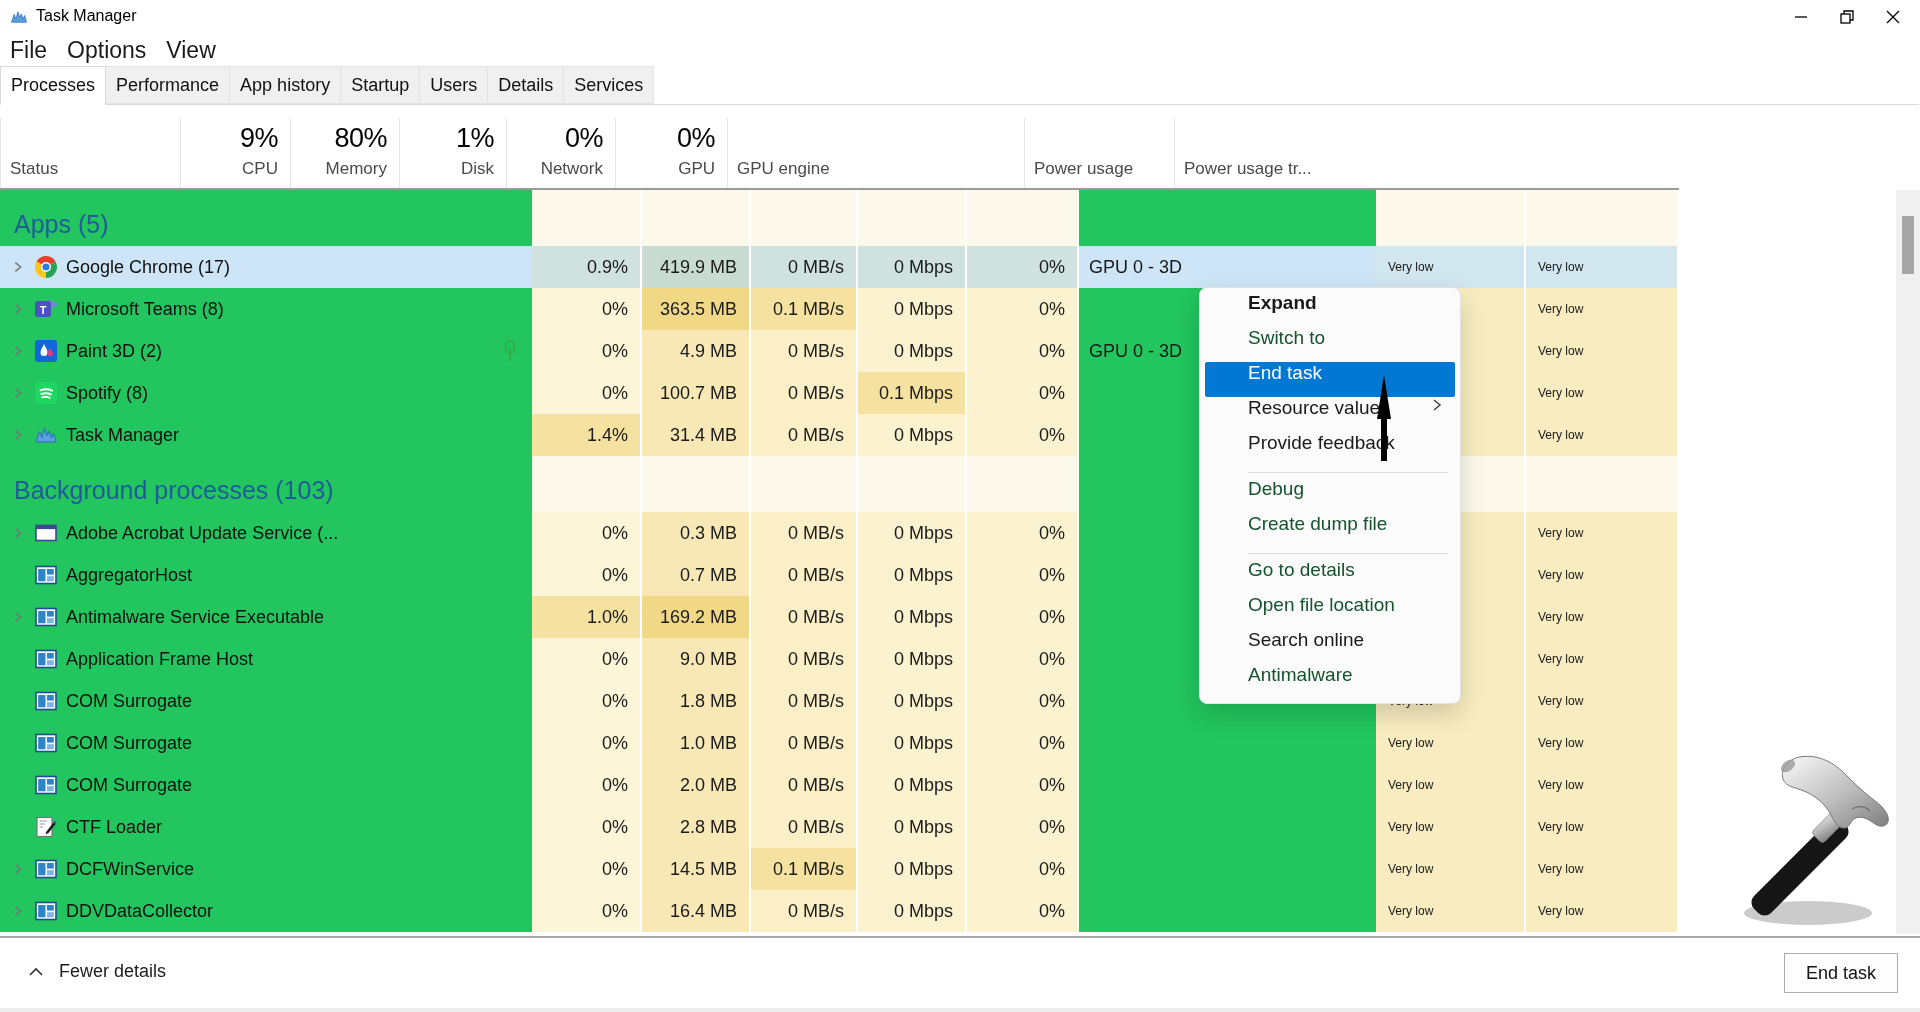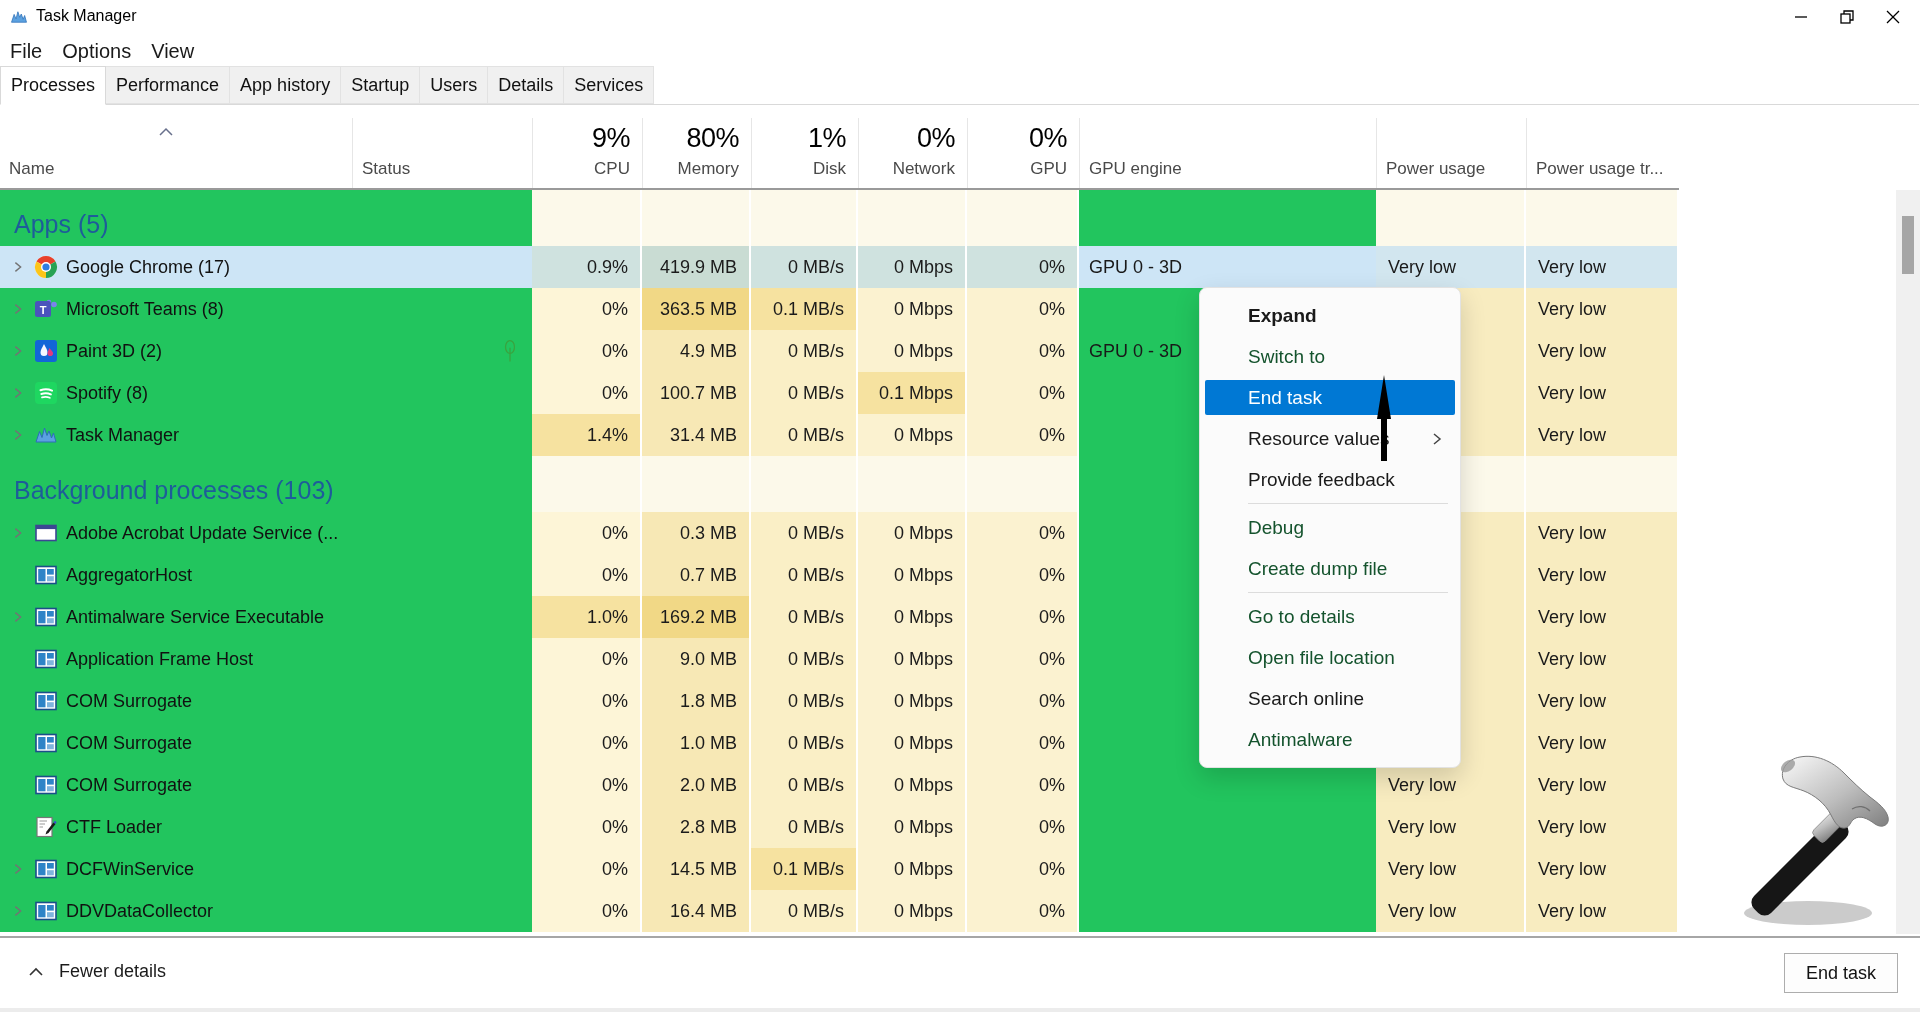--- a/index.html
+++ b/index.html
@@ -7,21 +7,21 @@
   font-family:"Liberation Sans","DejaVu Sans",sans-serif;color:#191919}
 
 
 .titlebar{position:absolute;top:0;left:0;right:0;height:34px;background:#fff}
 .title-icon{position:absolute;left:10px;top:8px;width:18px;height:18px}
 .title-text{position:absolute;left:36px;top:7px;font-size:16px;color:#000}
 .winbtns{position:absolute;right:4px;top:0;height:34px;display:flex}
 .winbtn{width:46px;height:34px;display:flex;align-items:center;justify-content:center}
 
 
-.menubar{position:absolute;top:34px;left:0;height:32px;display:flex;align-items:flex-end;font-size:20px;color:#1a1a1a}
+.menubar{position:absolute;top:34px;left:0;height:32px;display:flex;align-items:flex-start;font-size:23px;color:#1a1a1a}
 .menu-item{padding:3px 10px}
 
 
 .tabstrip{position:absolute;top:66px;left:0;right:1px;height:38px;border-bottom:1px solid #d9d9d9;display:flex;font-size:18px;background:#fff}
 .tab{background:#f0f0f0;border:1px solid #e2e2e2;border-left:none;padding:0 10px;display:flex;align-items:center;color:#111}
 .tab:first-child{border-left:1px solid #e2e2e2}
 .tab.active{background:#fff;border:1px solid #d9d9d9;border-bottom:1px solid #fff;margin-bottom:-1px}
 
 
 .thead{position:absolute;top:118px;left:0;width:1679px;height:72px;border-bottom:2px solid #9a9a9a;display:flex;box-sizing:border-box;background:#fff}
@@ -42,21 +42,21 @@
 .cell{box-sizing:border-box;height:100%;display:flex;align-items:center;overflow:hidden;position:relative}
 .cell.name{width:352px}
 .cell.status{width:180px}
 .cell.val{font-size:18px;justify-content:flex-end;padding-right:12px;color:#1b1b1b}
 .c-cpu{width:110px;background:#fdf5d7}
 .c-mem{width:109px;background:#f7e8b5}
 .c-disk{width:107px;background:#faefc6}
 .c-net{width:109px;background:#fbf2d0}
 .c-gpu{width:112px;background:#fbf2d0}
 .cell.eng{width:297px;padding-left:10px;font-size:18px}
-.cell.pow{width:150px;padding-left:12px;font-size:18px;justify-content:flex-start}
+.cell.pow{width:150px;padding-left:12px;font-size:12px;justify-content:flex-start}
 .cell.pow.tr{width:153px}
 .c-pow{background:#f8ecc0}
 .c-tr{background:#f8ecc0}
 .heat{border-right:2px solid #fff}
 .hl1{background:#f6e2a0 !important}
 .hl2{background:#f1d886 !important}
 .row.group .heat{background:#fcf9ea !important}
 .row.selected{background:var(--sel,#cde5f6)}
 .row.selected .heat{background:#cfe2df !important}
 .row.selected .c-mem{background:#c9dcd3 !important}
@@ -75,21 +75,21 @@
 
 .footer{position:absolute;left:0;top:936px;width:1920px;height:76px;background:#fff;border-top:2px solid #a6a6a6;box-sizing:border-box}
 .fewer{position:absolute;left:28px;top:23px;display:flex;align-items:center;gap:15px;font-size:18px;color:#1b1b1b}
 .endtask-btn{position:absolute;right:22px;top:15px;width:112px;height:38px;background:#fdfdfd;border:1px solid #adadad;font-size:18px;display:flex;align-items:center;justify-content:center;color:#111}
 .bottomedge{position:absolute;left:0;bottom:0;width:100%;height:4px;background:#ececec}
 
 
 .ctx{position:absolute;left:1199px;top:287px;width:262px;box-sizing:border-box;padding:4px 0;
   background:#fbfbfb;border:1px solid #e2e2e2;border-radius:8px;
   box-shadow:0 10px 26px rgba(0,0,0,.16);z-index:5;font-size:19px}
-.mi{height:35px;display:flex;align-items:center;padding-left:43px;margin:6px 5px;position:relative;color:#1a1a1a;border-radius:2px}
+.mi{height:35px;display:flex;align-items:flex-start;padding-left:43px;margin:0 5px;position:relative;color:#1a1a1a;border-radius:2px}
 .mi.bold{font-weight:700}
 .mi.disabled{color:#14532d}
 .mi.highlight{background:var(--accent,#0078d4);color:#fff}
 .mi .sub{position:absolute;right:12px;line-height:0}
 .msep{height:1px;background:#dcdcdc;margin:5px 12px 5px 48px}
 
 
 .cursor{position:absolute;left:1372px;top:375px;z-index:6;line-height:0}
 .hammer{position:absolute;left:1720px;top:745px;z-index:3;line-height:0}
 </style>
@@ -136,26 +136,20 @@
       <div class="tab active">Processes</div>
       <div class="tab">Performance</div>
       <div class="tab">App history</div>
       <div class="tab">Startup</div>
       <div class="tab">Users</div>
       <div class="tab">Details</div>
       <div class="tab">Services</div>
     </div>
 
   <div class="thead">
-    <div class="th first w-name">
-      <span class="sort"><svg width="16" height="10" viewBox="0 0 16 10">
-            <path d="M2 8 L8 2 L14 8" fill="none" stroke="#68708c" stroke-width="1.5"></path>
-          </svg></span>
-      <span class="lab lab-l">Name</span>
-    </div>
     <div class="th w-status">
       <span class="lab lab-l">Status</span>
     </div>
     <div class="th w-cpu">
       <span class="pct">9%</span>
       <span class="lab lab-r">CPU</span>
     </div>
     <div class="th w-mem">
       <span class="pct">80%</span>
       <span class="lab lab-r">Memory</span>

